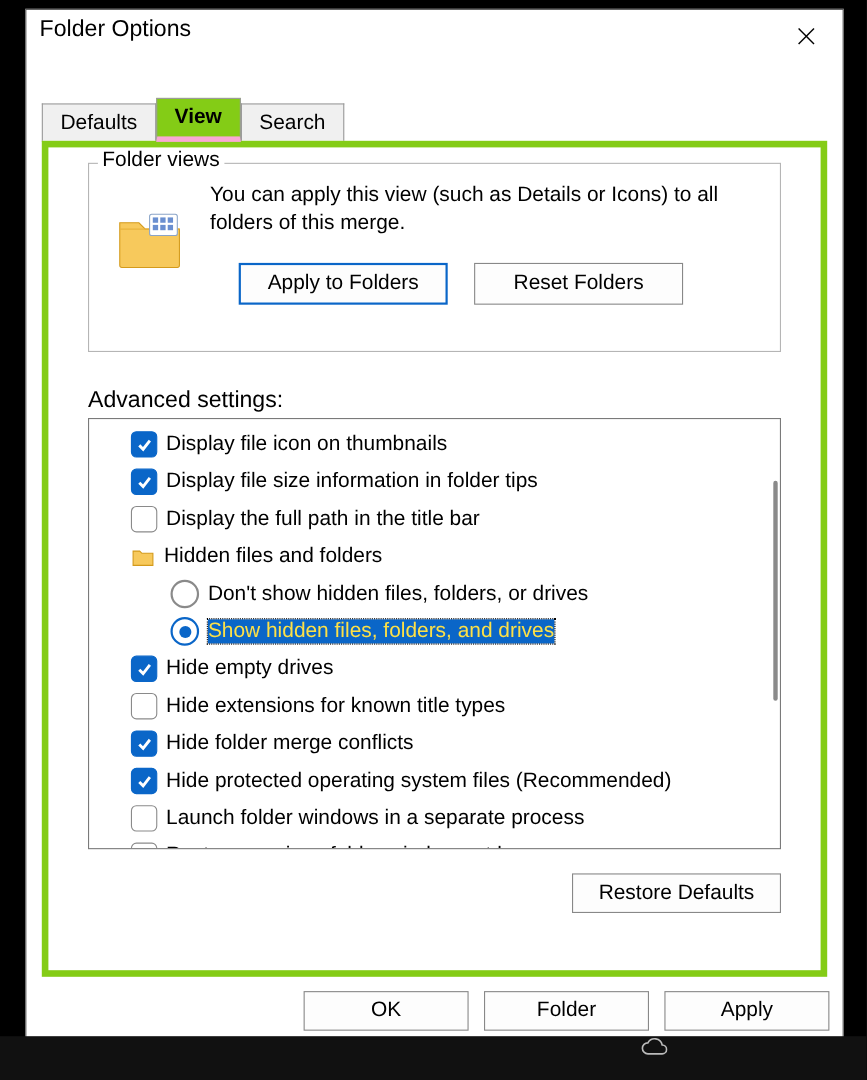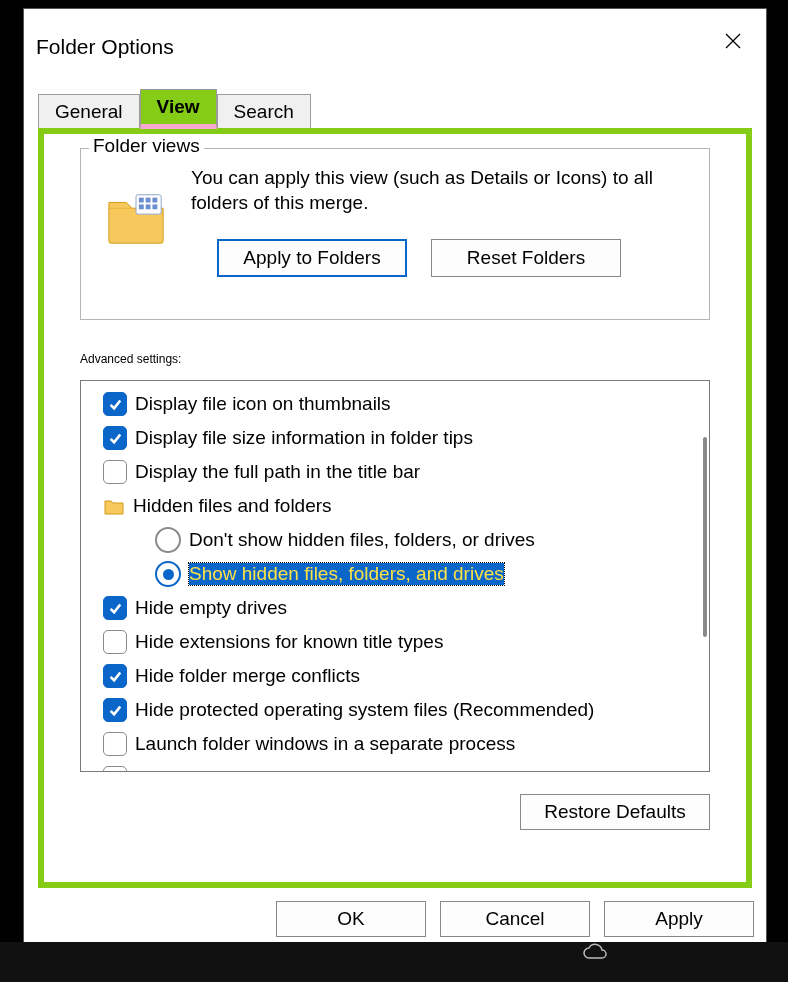--- a/index.html
+++ b/index.html
@@ -19,21 +19,21 @@
     left: 23px;
     top: 8px;
     width: 742px;
     height: 940px;
     background: #fff;
     border: 1px solid #555;
     box-shadow: 0 0 6px rgba(0,0,0,0.5);
   }
   .titlebar {
     display: flex;
-    align-items: flex-end;
+    align-items: flex-start;
     justify-content: space-between;
     padding: 6px 10px 0 12px;
     height: 44px;
   }
   .titlebar .title {
     font-size: 21px;
   }
   .closebtn {
     width: 46px;
     height: 36px;
@@ -124,42 +124,42 @@
     font-family: inherit;
   }
   .btn.focus {
     border: 2px solid #0a66c8;
     margin-left: 26px;
   }
   .adv-label {
     position: absolute;
     left: 36px;
     top: 218px;
-    font-size: 12px;
+    font-size: 21px;
   }
   .adv-box {
     position: absolute;
     left: 36px;
     top: 246px;
     right: 36px;
     height: 390px;
     border: 1px solid #7a7a7a;
     background: #fff;
     overflow: hidden;
   }
   .adv-list {
     padding: 6px 4px 6px 10px;
   }
   .row {
     display: flex;
     align-items: center;
     height: 34px;
     gap: 8px;
   }
-  .indent1 { margin-left: 12px; }
+  .indent1 { margin-left: 28px; }
   .indent2 { margin-left: 64px; }
   .chk {
     width: 22px; height: 22px;
     border: 1.6px solid #8a8a8a;
     border-radius: 5px;
     display: inline-flex;
     align-items: center;
     justify-content: center;
     flex: none;
   }
@@ -250,21 +250,21 @@
     <div class="title">Folder Options</div>
     <div class="closebtn">
       <svg viewBox="0 0 18 18">
           <line x1="2" y1="2" x2="16" y2="16"></line>
           <line x1="16" y1="2" x2="2" y2="16"></line>
         </svg>
     </div>
   </div>
 
   <div class="tabstrip">
-    <div class="tab">General</div>
+    <div class="tab">Defaults</div>
     <div class="tab active">View</div>
     <div class="tab">Search</div>
   </div>
 
   <div class="tabpanel">
 
     <div class="groupbox">
       <div class="legend">Folder views</div>
       <div class="folder-icon-big">
         <svg viewBox="0 0 64 64">
@@ -368,21 +368,21 @@
       </div>
 
     </div>
 
     <button class="btn restore-defaults">Restore Defaults</button>
 
   </div>
 
   <div class="bottom-buttons">
     <button class="btn">OK</button>
-    <button class="btn">Cancel</button>
+    <button class="btn">Folder</button>
     <button class="btn">Apply</button>
   </div>
 </div>
 
 <div class="taskbar">
   <span class="cloud-icon"><svg viewBox="0 0 26 20">
         <path d="M8 16 a5 5 0 0 1 0 -10 a7 7 0 0 1 13 2 a4 4 0 0 1 0 8 Z"></path>
       </svg></span>
   <span class="onenote-icon"></span>
   <span>Rugby.onetoc2</span>

